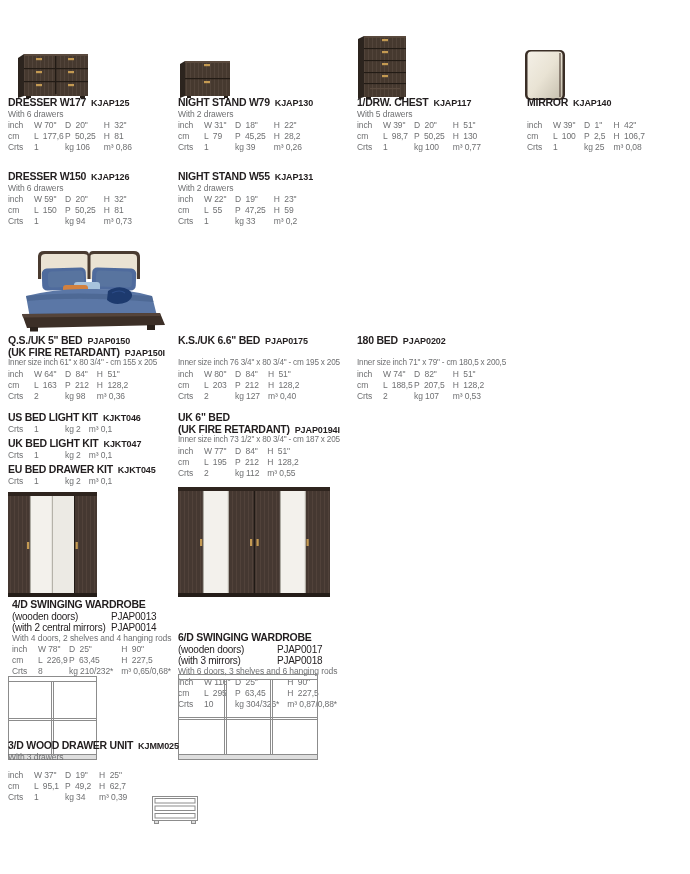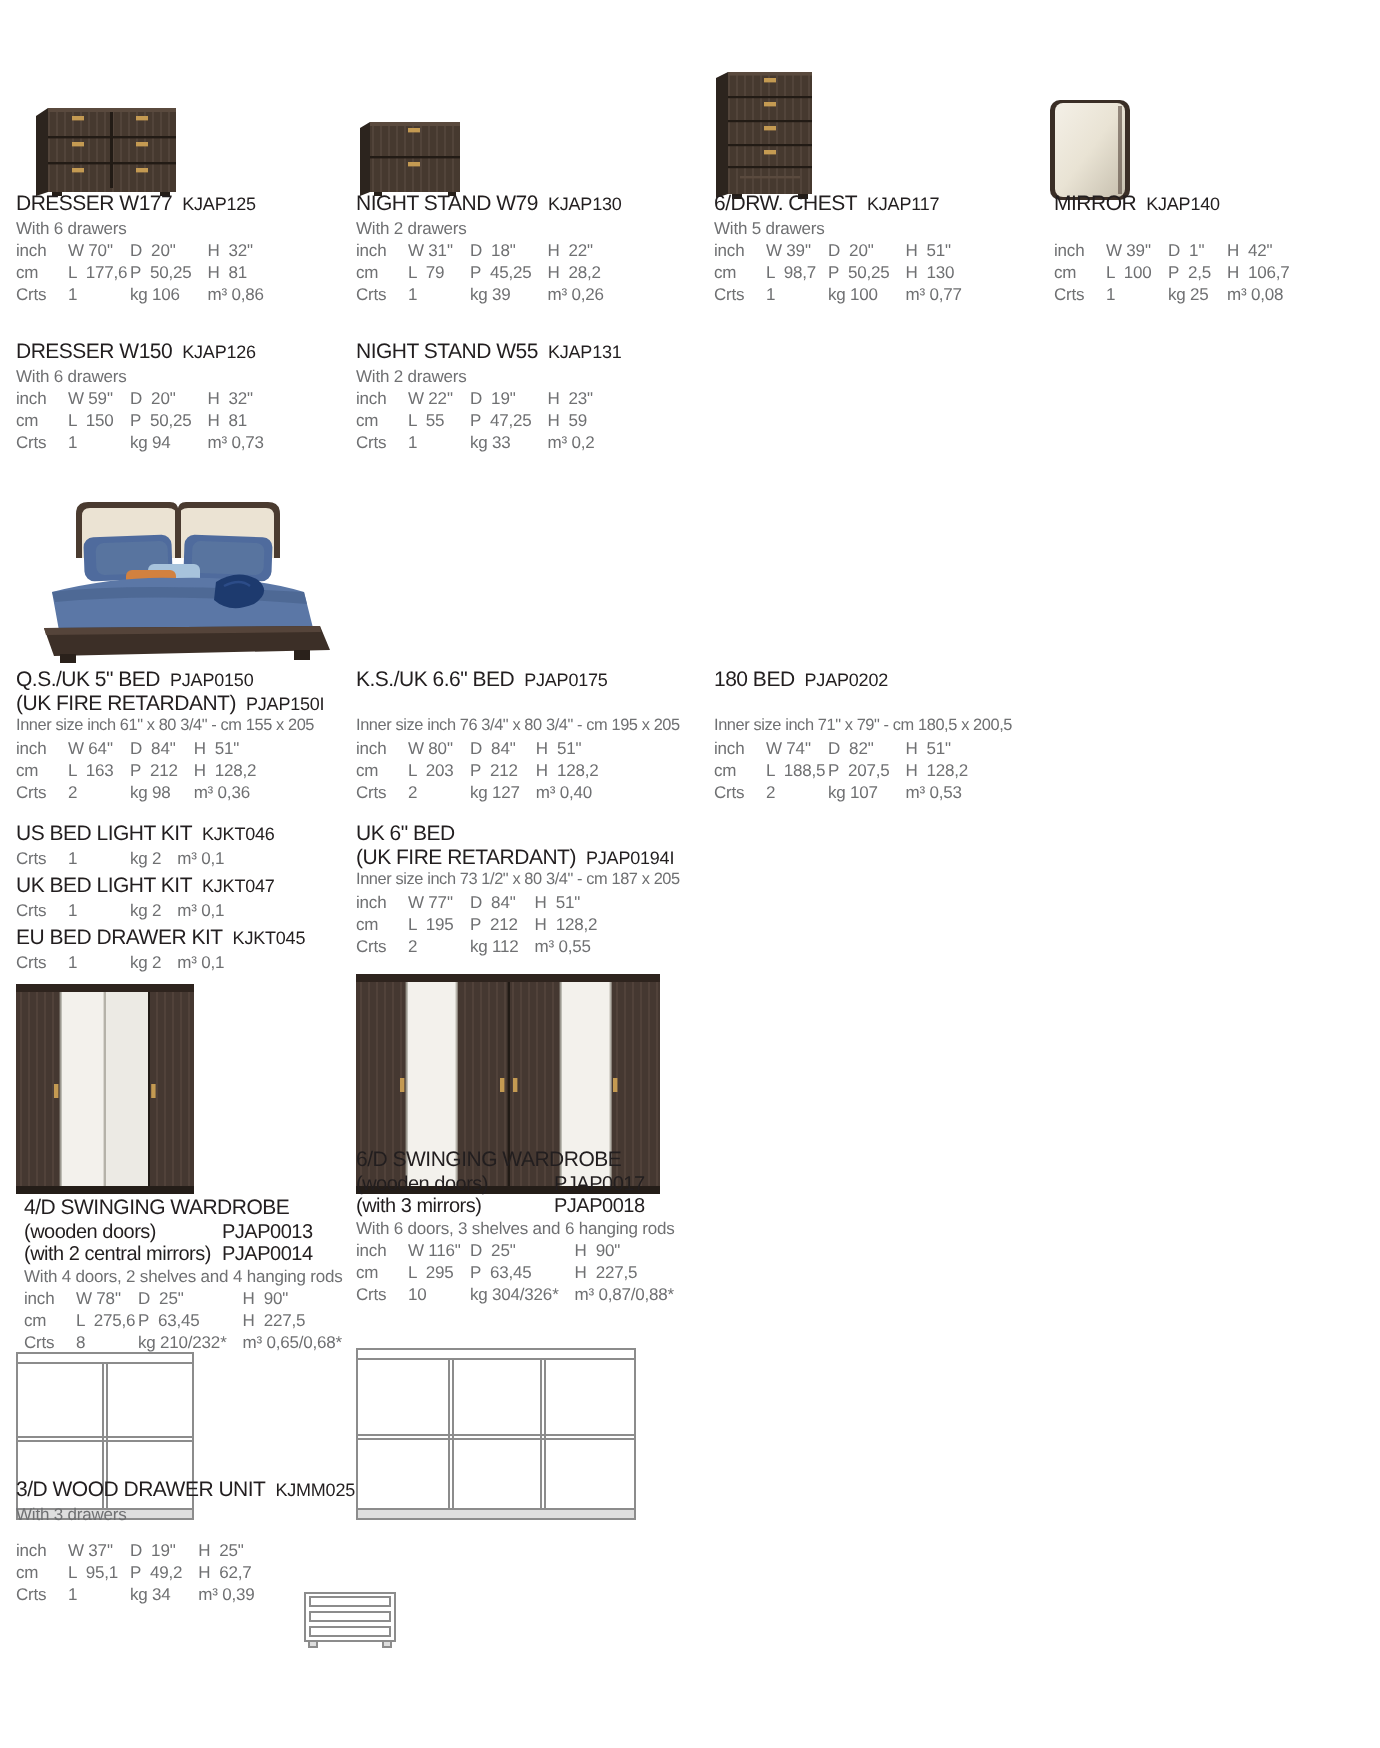--- a/index.html
+++ b/index.html
@@ -1,21 +1,21 @@
 <!DOCTYPE html>
 <html><head>
 <meta charset="utf-8">
 <style>
 *{margin:0;padding:0;box-sizing:border-box}
 html,body{background:#fff}
 body{width:690px;height:874px;position:relative;font-family:"Liberation Sans","DejaVu Sans",sans-serif;color:#221e1f}
 .page{position:absolute;left:0;top:0;width:690px;height:874px;background:#fff;overflow:hidden}
 .img{position:absolute;line-height:0}
 .pblock{position:absolute;width:172px}
-.ptitle{font-size:10.5px;font-weight:normal;color:#221e1f;line-height:11.5px;height:11.5px;letter-spacing:-0.25px;white-space:nowrap}
+.ptitle{font-size:10.5px;font-weight:bold;color:#221e1f;line-height:11.5px;height:11.5px;letter-spacing:-0.25px;white-space:nowrap}
 .ptitle .code{font-size:9px;margin-left:5px;letter-spacing:-0.1px}
 .sub{font-size:8.5px;color:#6f7072;line-height:11px;height:11px;letter-spacing:-0.1px;white-space:nowrap}
 .inner{font-size:8.2px;color:#6f7072;line-height:10.5px;height:10.5px;letter-spacing:-0.2px;white-space:nowrap}
 .spec-table{display:grid;grid-template-columns:26px 31px max-content 1fr;font-size:8.5px;color:#6f7072;width:160px}
 .spec-row{display:contents}
 .spec-cell{line-height:11px;white-space:pre;letter-spacing:-0.1px}
 .spec-cell.c2{padding-right:8px}
 .variant{font-size:10px;font-weight:normal;color:#221e1f;line-height:11px;height:11px;position:relative;letter-spacing:-0.25px;white-space:nowrap}
 .variant .vcode{position:absolute;left:99px;top:0;font-size:10px}
 .kit{margin-bottom:3.5px}
@@ -125,21 +125,21 @@
     <div class="ptitle"><span>NIGHT STAND W79</span><span class="code">KJAP130</span></div>
     <div class="sub">With 2 drawers</div>
     <div class="spec-table">
         <div class="spec-row"><span class="spec-cell c0">inch</span><span class="spec-cell c1">W 31"</span><span class="spec-cell c2">D  18"</span><span class="spec-cell c3">H  22"</span></div>
         <div class="spec-row"><span class="spec-cell c0">cm</span><span class="spec-cell c1">L  79</span><span class="spec-cell c2">P  45,25</span><span class="spec-cell c3">H  28,2</span></div>
         <div class="spec-row"><span class="spec-cell c0">Crts</span><span class="spec-cell c1">1</span><span class="spec-cell c2">kg 39</span><span class="spec-cell c3">m³ 0,26</span></div>
       </div>
   </div>
 
   <div class="pblock" style="left:357px;top:97px">
-    <div class="ptitle"><span>6/DRW. CHEST</span><span class="code">KJAP117</span></div>
+    <div class="ptitle"><span>1/DRW. CHEST</span><span class="code">KJAP117</span></div>
     <div class="sub">With 5 drawers</div>
     <div class="spec-table">
         <div class="spec-row"><span class="spec-cell c0">inch</span><span class="spec-cell c1">W 39"</span><span class="spec-cell c2">D  20"</span><span class="spec-cell c3">H  51"</span></div>
         <div class="spec-row"><span class="spec-cell c0">cm</span><span class="spec-cell c1">L  98,7</span><span class="spec-cell c2">P  50,25</span><span class="spec-cell c3">H  130</span></div>
         <div class="spec-row"><span class="spec-cell c0">Crts</span><span class="spec-cell c1">1</span><span class="spec-cell c2">kg 100</span><span class="spec-cell c3">m³ 0,77</span></div>
       </div>
   </div>
 
   <div class="pblock" style="left:527px;top:97px">
     <div class="ptitle"><span>MIRROR</span><span class="code">KJAP140</span></div>
@@ -308,26 +308,26 @@
     </svg>
   </div>
 
   <div class="pblock" style="left:12px;top:599px">
     <div class="ptitle"><span>4/D SWINGING WARDROBE</span></div>
     <div class="variant"><span>(wooden doors)</span><span class="vcode">PJAP0013</span></div>
     <div class="variant"><span>(with 2 central mirrors)</span><span class="vcode">PJAP0014</span></div>
     <div class="sub">With 4 doors, 2 shelves and 4 hanging rods</div>
     <div class="spec-table">
         <div class="spec-row"><span class="spec-cell c0">inch</span><span class="spec-cell c1">W 78"</span><span class="spec-cell c2">D  25"</span><span class="spec-cell c3">H  90"</span></div>
-        <div class="spec-row"><span class="spec-cell c0">cm</span><span class="spec-cell c1">L  275,6</span><span class="spec-cell c2">P  63,45</span><span class="spec-cell c3">H  227,5</span></div>
+        <div class="spec-row"><span class="spec-cell c0">cm</span><span class="spec-cell c1">L  226,9</span><span class="spec-cell c2">P  63,45</span><span class="spec-cell c3">H  227,5</span></div>
         <div class="spec-row"><span class="spec-cell c0">Crts</span><span class="spec-cell c1">8</span><span class="spec-cell c2">kg 210/232*</span><span class="spec-cell c3">m³ 0,65/0,68*</span></div>
       </div>
   </div>
 
-  <div class="pblock" style="left:178px;top:575px">
+  <div class="pblock" style="left:178px;top:632px">
     <div class="ptitle"><span>6/D SWINGING WARDROBE</span></div>
     <div class="variant"><span>(wooden doors)</span><span class="vcode">PJAP0017</span></div>
     <div class="variant"><span>(with 3 mirrors)</span><span class="vcode">PJAP0018</span></div>
     <div class="sub">With 6 doors, 3 shelves and 6 hanging rods</div>
     <div class="spec-table">
         <div class="spec-row"><span class="spec-cell c0">inch</span><span class="spec-cell c1">W 116"</span><span class="spec-cell c2">D  25"</span><span class="spec-cell c3">H  90"</span></div>
         <div class="spec-row"><span class="spec-cell c0">cm</span><span class="spec-cell c1">L  295</span><span class="spec-cell c2">P  63,45</span><span class="spec-cell c3">H  227,5</span></div>
         <div class="spec-row"><span class="spec-cell c0">Crts</span><span class="spec-cell c1">10</span><span class="spec-cell c2">kg 304/326*</span><span class="spec-cell c3">m³ 0,87/0,88*</span></div>
       </div>
   </div>

